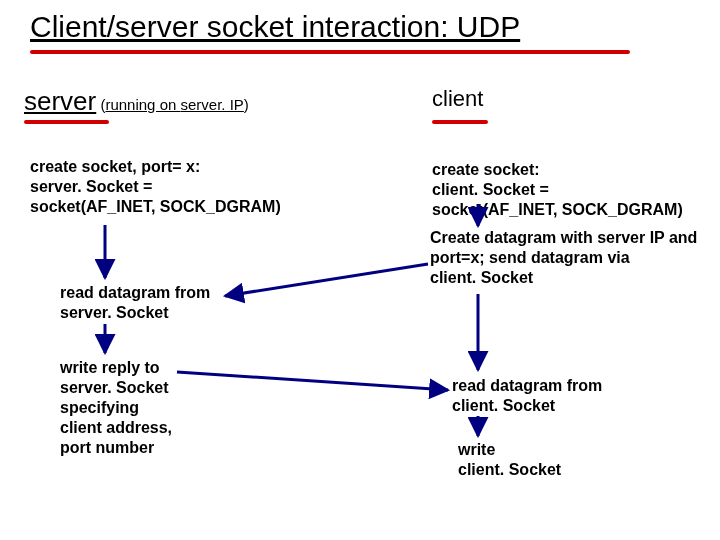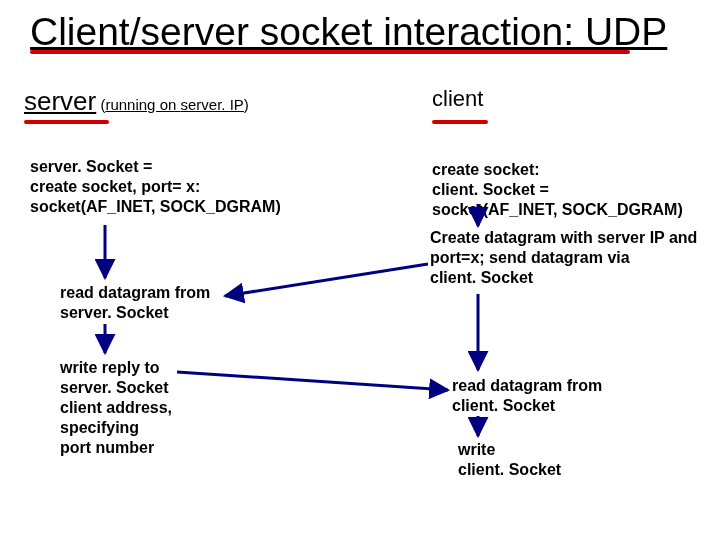--- a/index.html
+++ b/index.html
@@ -9,21 +9,21 @@
     background: #ffffff;
     font-family: Arial, Helvetica, sans-serif;
     color: #000;
     position: relative;
     overflow: hidden;
   }
   .title {
     position: absolute;
     left: 30px;
     top: 10px;
-    font-size: 39px;
+    font-size: 30px;
     text-decoration: underline;
     text-decoration-color: #000;
   }
   .title-red-underline {
     position: absolute;
     left: 30px;
     top: 50px;
     width: 600px;
     height: 4px;
     background: #d00000;
@@ -86,35 +86,35 @@
 
 <div class="server-heading">
   <u><span>server</span></u><span class="sub"><span> (</span><u><span>running on </span><span>server. IP</span></u><span>)</span></span>
 </div>
 <div class="server-red-underline"></div>
 
 <div class="client-heading">client</div>
 <div class="client-red-underline"></div>
 
 <div id="srv-create" class="block">
+  <div>create socket, port= x:</div>
   <div>server. Socket =</div>
-  <div>create socket, port= x:</div>
   <div>socket(AF_INET, SOCK_DGRAM)</div>
 </div>
 
 <div id="srv-read" class="block">
   <div>read datagram from</div>
   <div>server. Socket</div>
 </div>
 
 <div id="srv-write" class="block">
   <div>write reply to</div>
   <div>server. Socket</div>
+  <div>specifying</div>
   <div>client address,</div>
-  <div>specifying</div>
   <div>port number</div>
 </div>
 
 <div id="cli-create" class="block">
   <div>create socket:</div>
   <div>client. Socket =</div>
   <div>socket(AF_INET, SOCK_DGRAM)</div>
 </div>
 
 <div id="cli-send" class="block">

